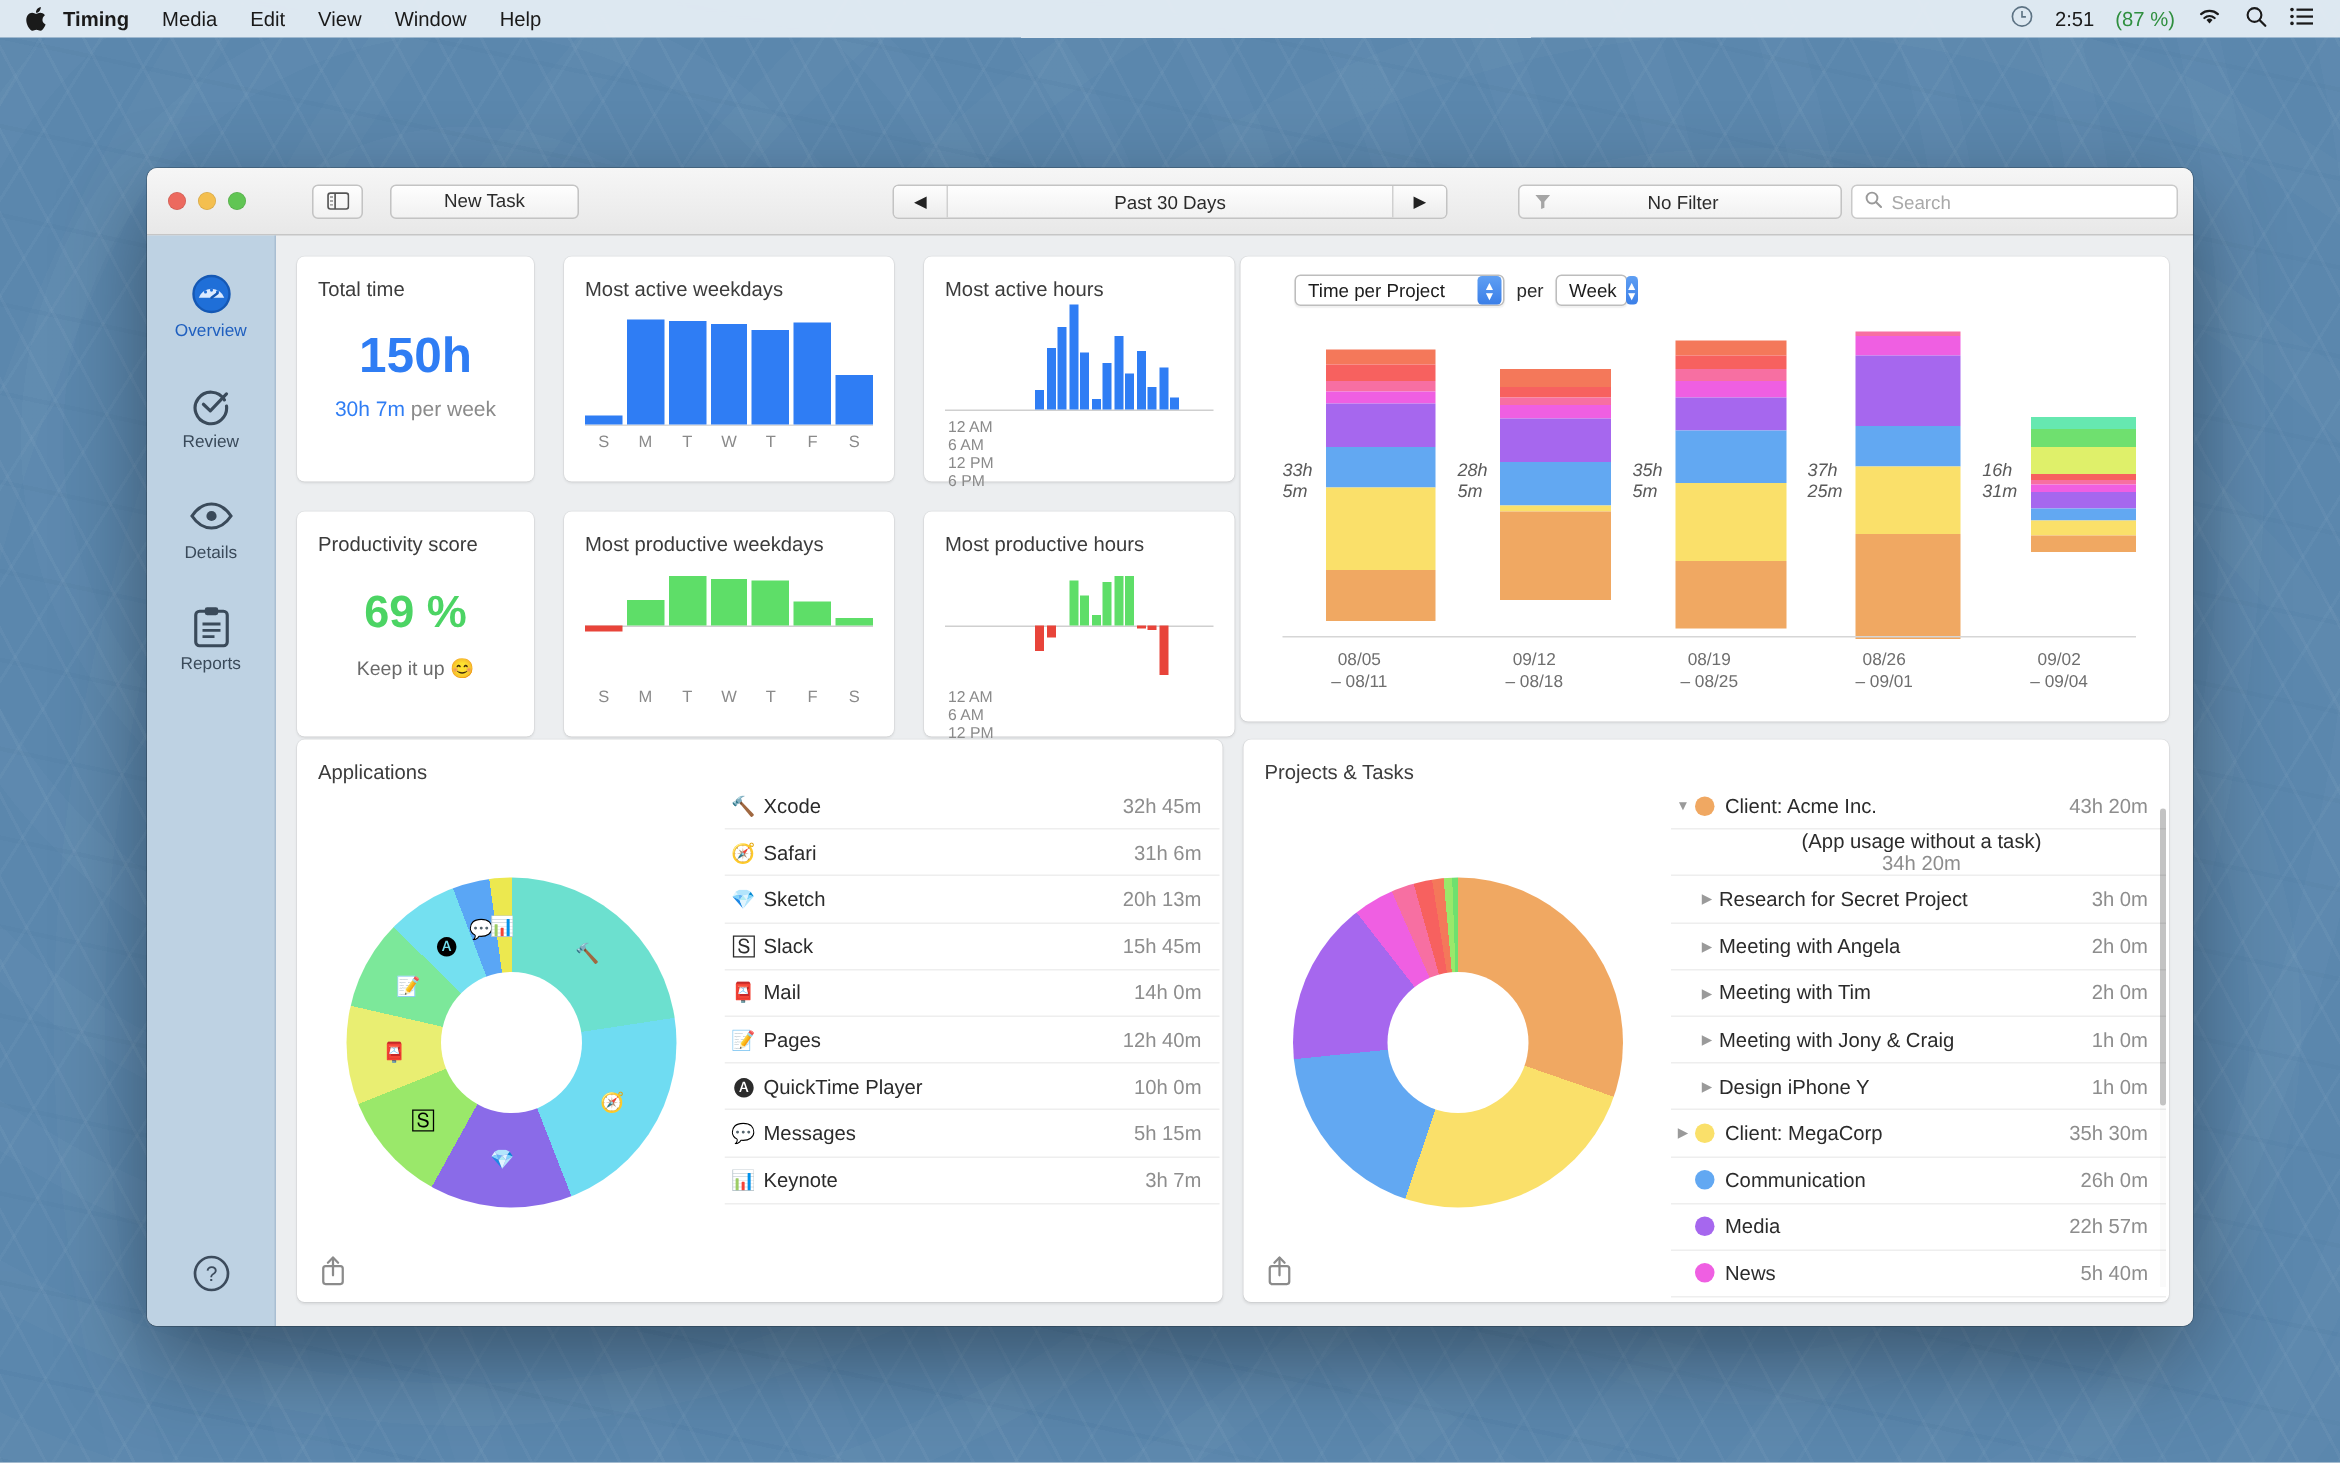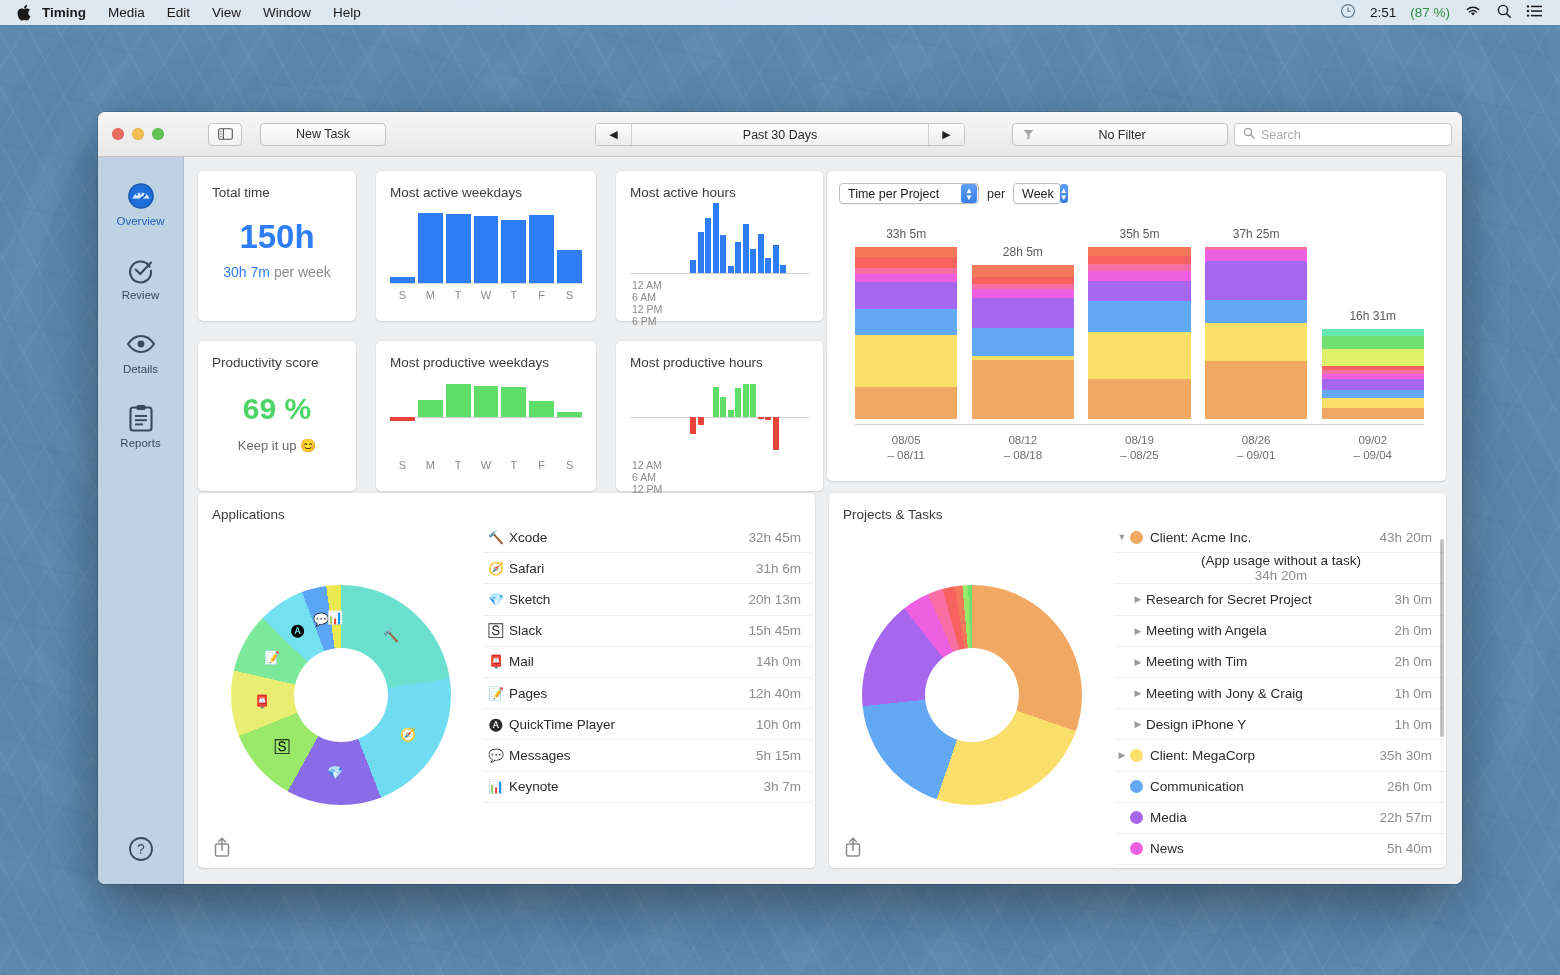--- a/index.html
+++ b/index.html
@@ -118,21 +118,21 @@
   #content{
     flex:1; background:#eceef0; padding:14px 16px 16px 14px;
     display:flex; flex-direction:column; gap:12px; min-width:0; overflow:hidden;
   }
   .card{ background:#fff; border-radius:5px; box-shadow:0 1px 2px rgba(0,0,0,.10), 0 0 0 .5px rgba(0,0,0,.05);}
   .card-title{ font-size:13.5px; color:#3c3c3c; padding:14px 0 0 14px; }
   #row-top{ display:flex; gap:14px; height:310px; flex:0 0 310px; }
   #statgrid{ width:615px; flex:0 0 615px; display:grid;
     grid-template-columns:158px 220px 207px; grid-template-rows:150px 150px;
     gap:20px; }
-  #mainchart{ flex:1; min-width:0; position:relative; }
+  #mainchart{ flex:1; min-width:0; position:relative;padding-left:24px; }
   
   .bigblue{ font-size:33px; color:#2f7df4; font-weight:bold; text-align:center; margin-top:18px;}
   .subblue{ font-size:14px; color:#2f7df4; text-align:center; margin-top:8px;}
   .subblue .grey{ color:#8a8a8a; font-weight:normal;}
   .biggreen{ font-size:30px; color:#4cd464; font-weight:bold; text-align:center; margin-top:22px;}
   .subgrey{ font-size:13px; color:#6a6a6a; text-align:center; margin-top:12px;}
   
   .mini{ padding:0 14px; }
   .mini-bars{ display:flex; align-items:flex-end; gap:3px; height:74px; margin-top:10px;
     border-bottom:1px solid #d9d9d9;}
@@ -157,22 +157,22 @@
     display:flex; align-items:center; font-size:12.5px; color:#1c1c1c; position:relative;
     box-shadow:0 1px 1px rgba(0,0,0,.06);}
   .popup .ptext{ padding:0 6px 0 8px; white-space:nowrap;}
   .popup .pstep{ width:16px; height:19px; margin:0 1px 0 auto; border-radius:3px;
     background:linear-gradient(#5f9ff3,#3b7fe8); color:#fff; font-size:8px;
     display:flex; flex-direction:column; align-items:center; justify-content:center; line-height:7px;}
   .per-label{ font-size:12.5px; color:#2a2a2a;}
   .plot{ position:absolute; left:28px; right:22px; top:56px; bottom:62px; }
   .bars-area{ position:absolute; left:0; right:0; bottom:0; top:0;
     display:flex; align-items:flex-end; justify-content:space-between;}
-  .bar-col{ width:18%; display:flex; flex-direction:column; align-items:center; height:100%;
-    justify-content:flex-end;}
+  .bar-col{ width:18%; display:flex; flex-direction:row; align-items:center; height:100%;
+    justify-content:flex-end;font-style:italic;}
   .bar-total{ font-size:12px; color:#5a5a5a; margin-bottom:6px;}
   .bar-stack{ width:100%; display:flex; flex-direction:column-reverse; }
   .seg{ width:100%; }
   .xaxis{ position:absolute; left:28px; right:22px; bottom:56px; height:1px; background:#d6d6d6;}
   .xlabels{ position:absolute; left:28px; right:22px; bottom:18px;
     display:flex; justify-content:space-between;}
   .xlab{ width:18%; text-align:center; font-size:11.5px; color:#6e6e6e; line-height:15px;}
   
   #row-bottom{ flex:1; display:flex; gap:14px; min-height:0;}
   .panel{ flex:1; display:flex; flex-direction:column; min-width:0; position:relative; overflow:hidden;}
@@ -625,21 +625,21 @@
                 </div>
               </div>
           </div>
           <div class="xaxis"></div>
           <div class="xlabels" id="stacklabels">
               <div class="xlab">
                 <div>08/05</div>
                 <div>– 08/11</div>
               </div>
               <div class="xlab">
-                <div>08/12</div>
+                <div>09/12</div>
                 <div>– 08/18</div>
               </div>
               <div class="xlab">
                 <div>08/19</div>
                 <div>– 08/25</div>
               </div>
               <div class="xlab">
                 <div>08/26</div>
                 <div>– 09/01</div>
               </div>

